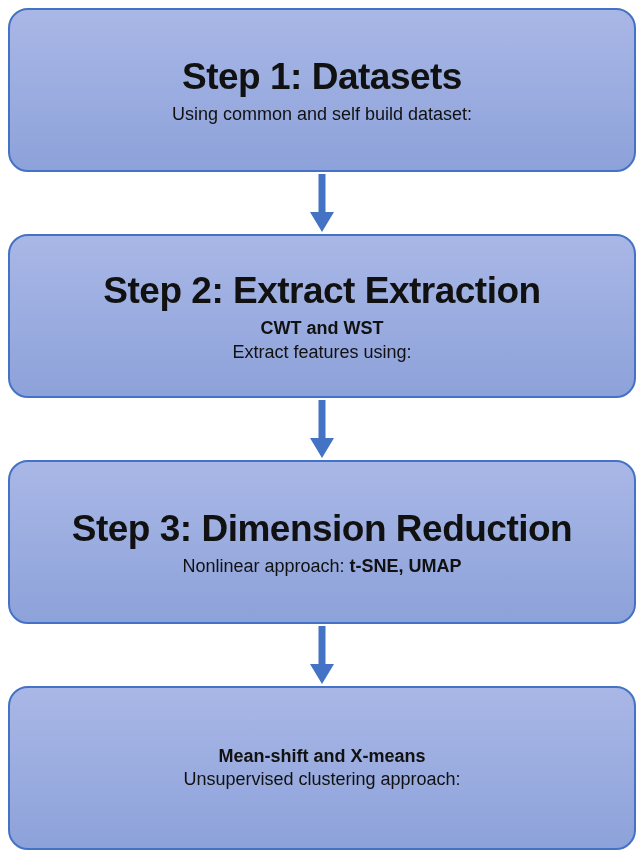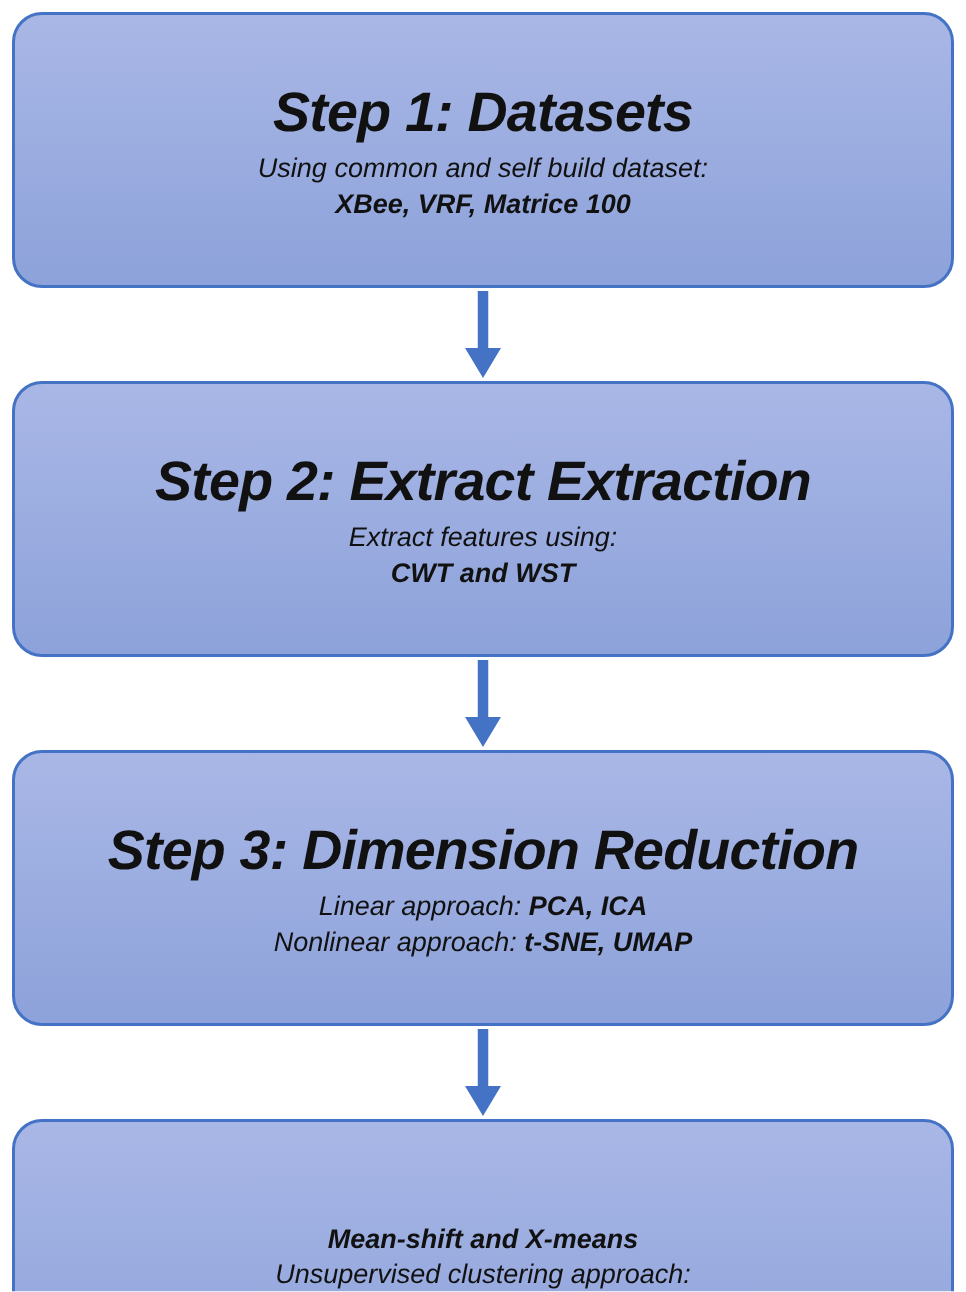--- a/index.html
+++ b/index.html
@@ -20,32 +20,31 @@
     width: 644px;
     height: 861px;
     background: var(--page-bg);
     padding: 8px;
     display: flex;
     flex-direction: column;
     align-items: stretch;
     overflow: hidden;
   }
   .step-box {
-    height: 184px;
+    height: 164px;
     flex: 0 0 auto;
     border: 2.5px solid var(--box-border);
     border-radius: 20px;
     background: linear-gradient(180deg, var(--box-fill-top) 0%, var(--box-fill-bottom) 100%);
     display: flex;
     flex-direction: column;
     justify-content: center;
     align-items: center;
     text-align: center;
     padding: 6px 14px;
-    font-style: italic;
   }
   .step-title {
     font-size: 37px;
     font-weight: bold;
     line-height: 1.22;
     letter-spacing: -0.5px;
     margin-bottom: 4px;
     white-space: nowrap;
   }
   .step-line {
@@ -65,46 +64,44 @@
   .arrow-gap svg .arrow-shape { fill: var(--arrow); }
 </style>
 </head>
 <body>
 
 <div class="canvas">
 
   <div class="step-box">
     <div class="step-title">Step 1: Datasets</div>
     <div class="step-line"><span class="seg-normal">Using common and self build dataset:</span><span class="seg-bold"></span></div>
-    <div class="step-line"><span class="seg-normal"></span><span class="seg-bold">XBee, VRF, Matrice 100</span></div>
   </div>
 
   <div class="arrow-gap">
     <svg width="26" height="58" viewBox="0 0 26 58">
       <rect class="arrow-shape" x="9.5" y="0" width="7" height="40"></rect>
       <polygon class="arrow-shape" points="1,38 25,38 13,58"></polygon>
     </svg>
   </div>
 
   <div class="step-box">
     <div class="step-title">Step 2: Extract Extraction</div>
+    <div class="step-line"><span class="seg-normal"></span><span class="seg-bold">CWT and WST</span></div>
     <div class="step-line"><span class="seg-normal">Extract features using:</span><span class="seg-bold"></span></div>
-    <div class="step-line"><span class="seg-normal"></span><span class="seg-bold">CWT and WST</span></div>
   </div>
 
   <div class="arrow-gap">
     <svg width="26" height="58" viewBox="0 0 26 58">
       <rect class="arrow-shape" x="9.5" y="0" width="7" height="40"></rect>
       <polygon class="arrow-shape" points="1,38 25,38 13,58"></polygon>
     </svg>
   </div>
 
   <div class="step-box">
     <div class="step-title">Step 3: Dimension Reduction</div>
-    <div class="step-line"><span class="seg-normal">Linear approach: </span><span class="seg-bold">PCA, ICA</span></div>
     <div class="step-line"><span class="seg-normal">Nonlinear approach: </span><span class="seg-bold">t-SNE, UMAP</span></div>
   </div>
 
   <div class="arrow-gap">
     <svg width="26" height="58" viewBox="0 0 26 58">
       <rect class="arrow-shape" x="9.5" y="0" width="7" height="40"></rect>
       <polygon class="arrow-shape" points="1,38 25,38 13,58"></polygon>
     </svg>
   </div>
 

